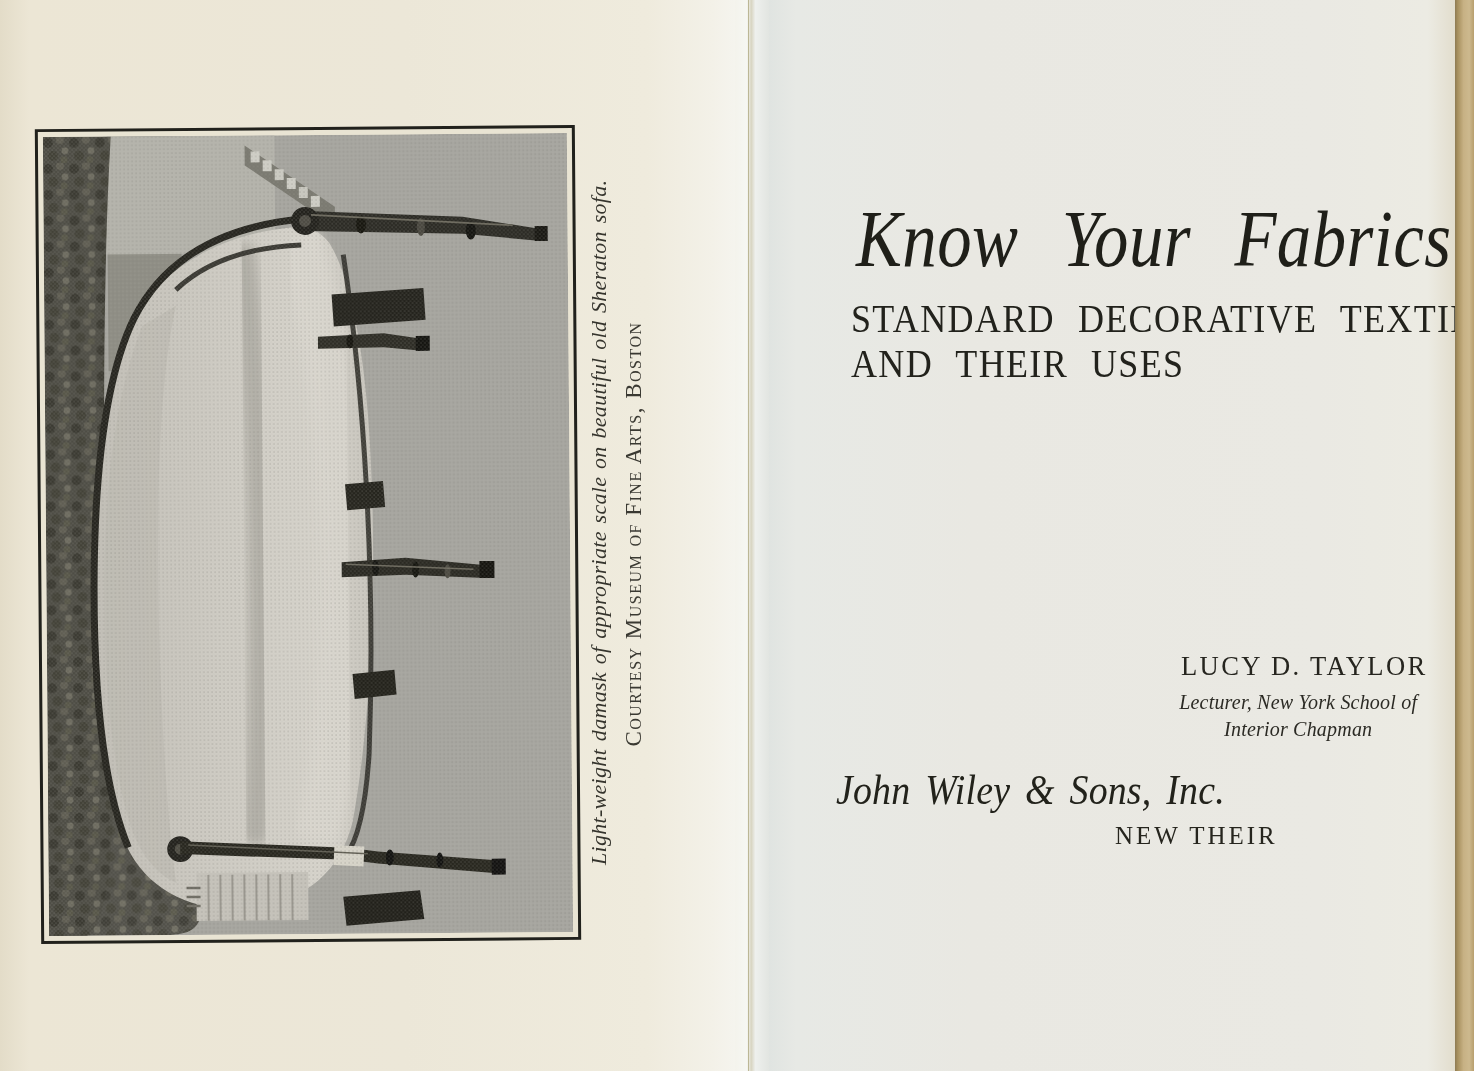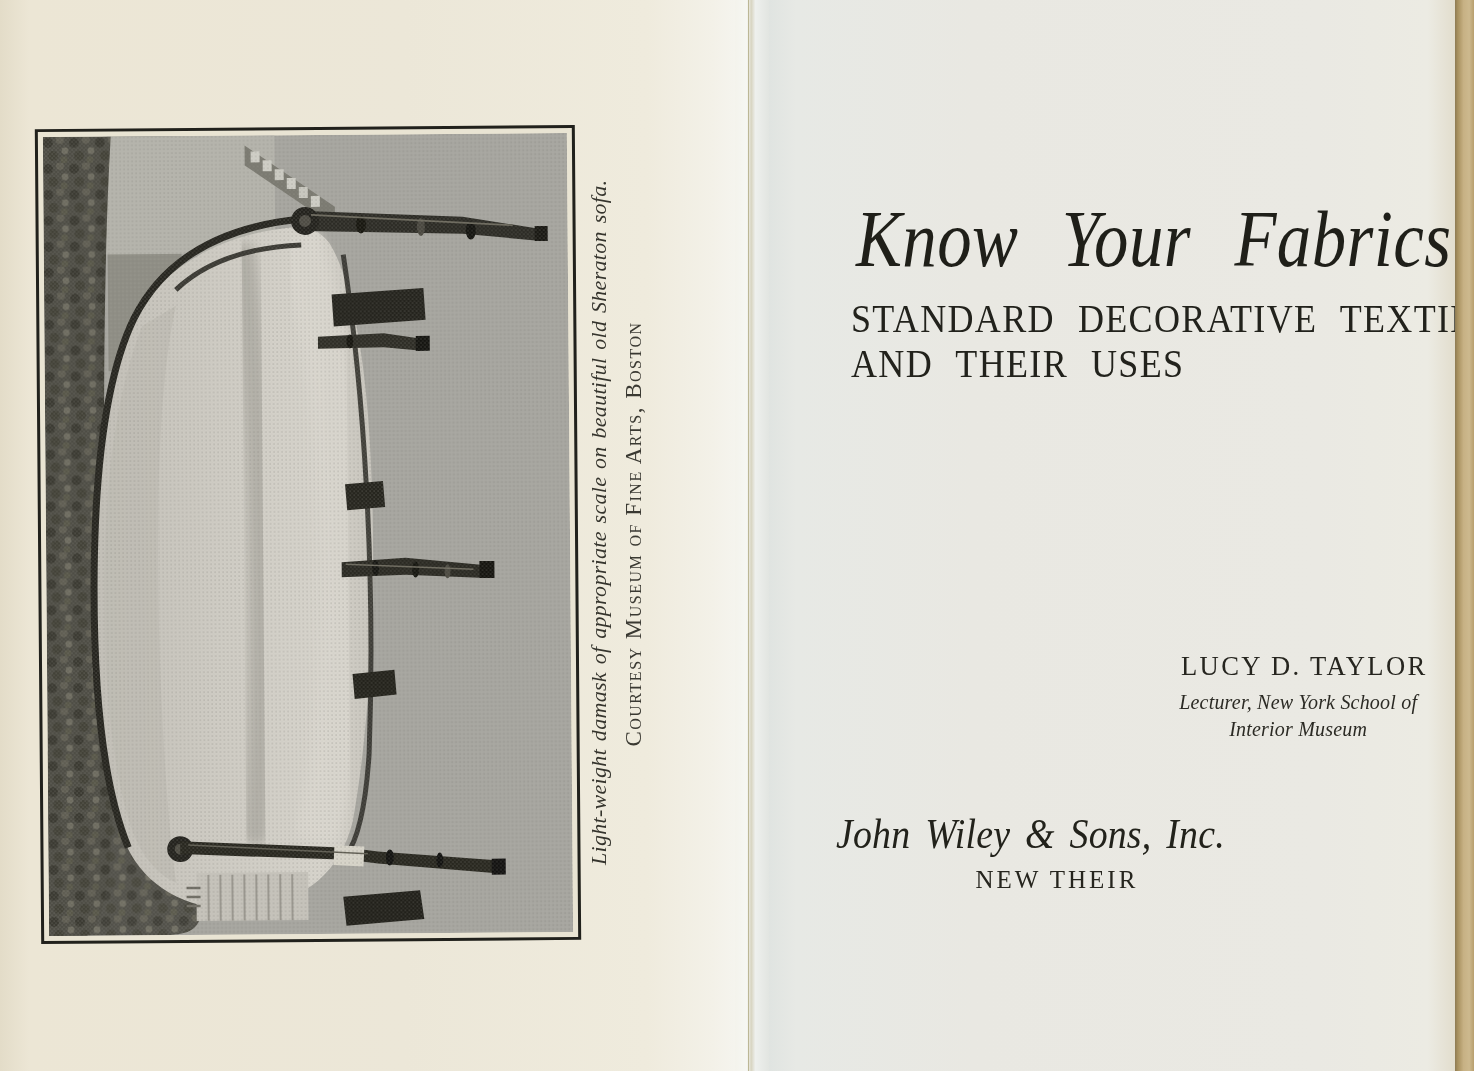--- a/index.html
+++ b/index.html
@@ -64,21 +64,21 @@
     position:absolute;right:46px;top:650px;text-align:center;color:#26251f;
   }
   .author-name{
     font-size:28px;letter-spacing:2.5px;white-space:nowrap;
     transform:scaleX(.95);transform-origin:right top;
   }
   .author-role{
     margin-top:7px;font-style:italic;font-size:20px;line-height:27px;
     letter-spacing:.2px;color:#2b2a24;
   }
-  .pub-left{position:absolute;left:836px;top:812px;text-align:center;}
+  .pub-left{position:absolute;left:836px;top:768px;text-align:right;}
   .pub-right{position:absolute;right:38px;top:772px;text-align:right;}
   .pub-name{
     font-style:italic;font-size:43px;line-height:1;white-space:nowrap;color:#22221b;
     letter-spacing:.2px;word-spacing:6px;
   }
   .pub-left .pub-name{transform:scaleX(.88);transform-origin:left top;}
   .pub-right .pub-name{transform:scaleX(.88);transform-origin:right top;}
   .pub-city{
     margin-top:11px;font-size:25px;letter-spacing:3px;white-space:nowrap;color:#26251e;
   }
@@ -230,21 +230,21 @@
 
   <div class="subtitle">
     <div>STANDARD DECORATIVE TEXTILES</div>
     <div>AND THEIR USES</div>
   </div>
 
   <div class="author-block">
     <div class="author-name">LUCY D. TAYLOR</div>
     <div class="author-role">
       <div>Lecturer, New York School of</div>
-      <div>Interior Museum</div>
+      <div>Interior Chapman</div>
     </div>
   </div>
 
   <div class="pub-left">
     <div class="pub-name">John Wiley &amp; Sons, Inc.</div>
     <div class="pub-city">NEW THEIR</div>
   </div>
 
 
   <div class="fore-edge"></div>

